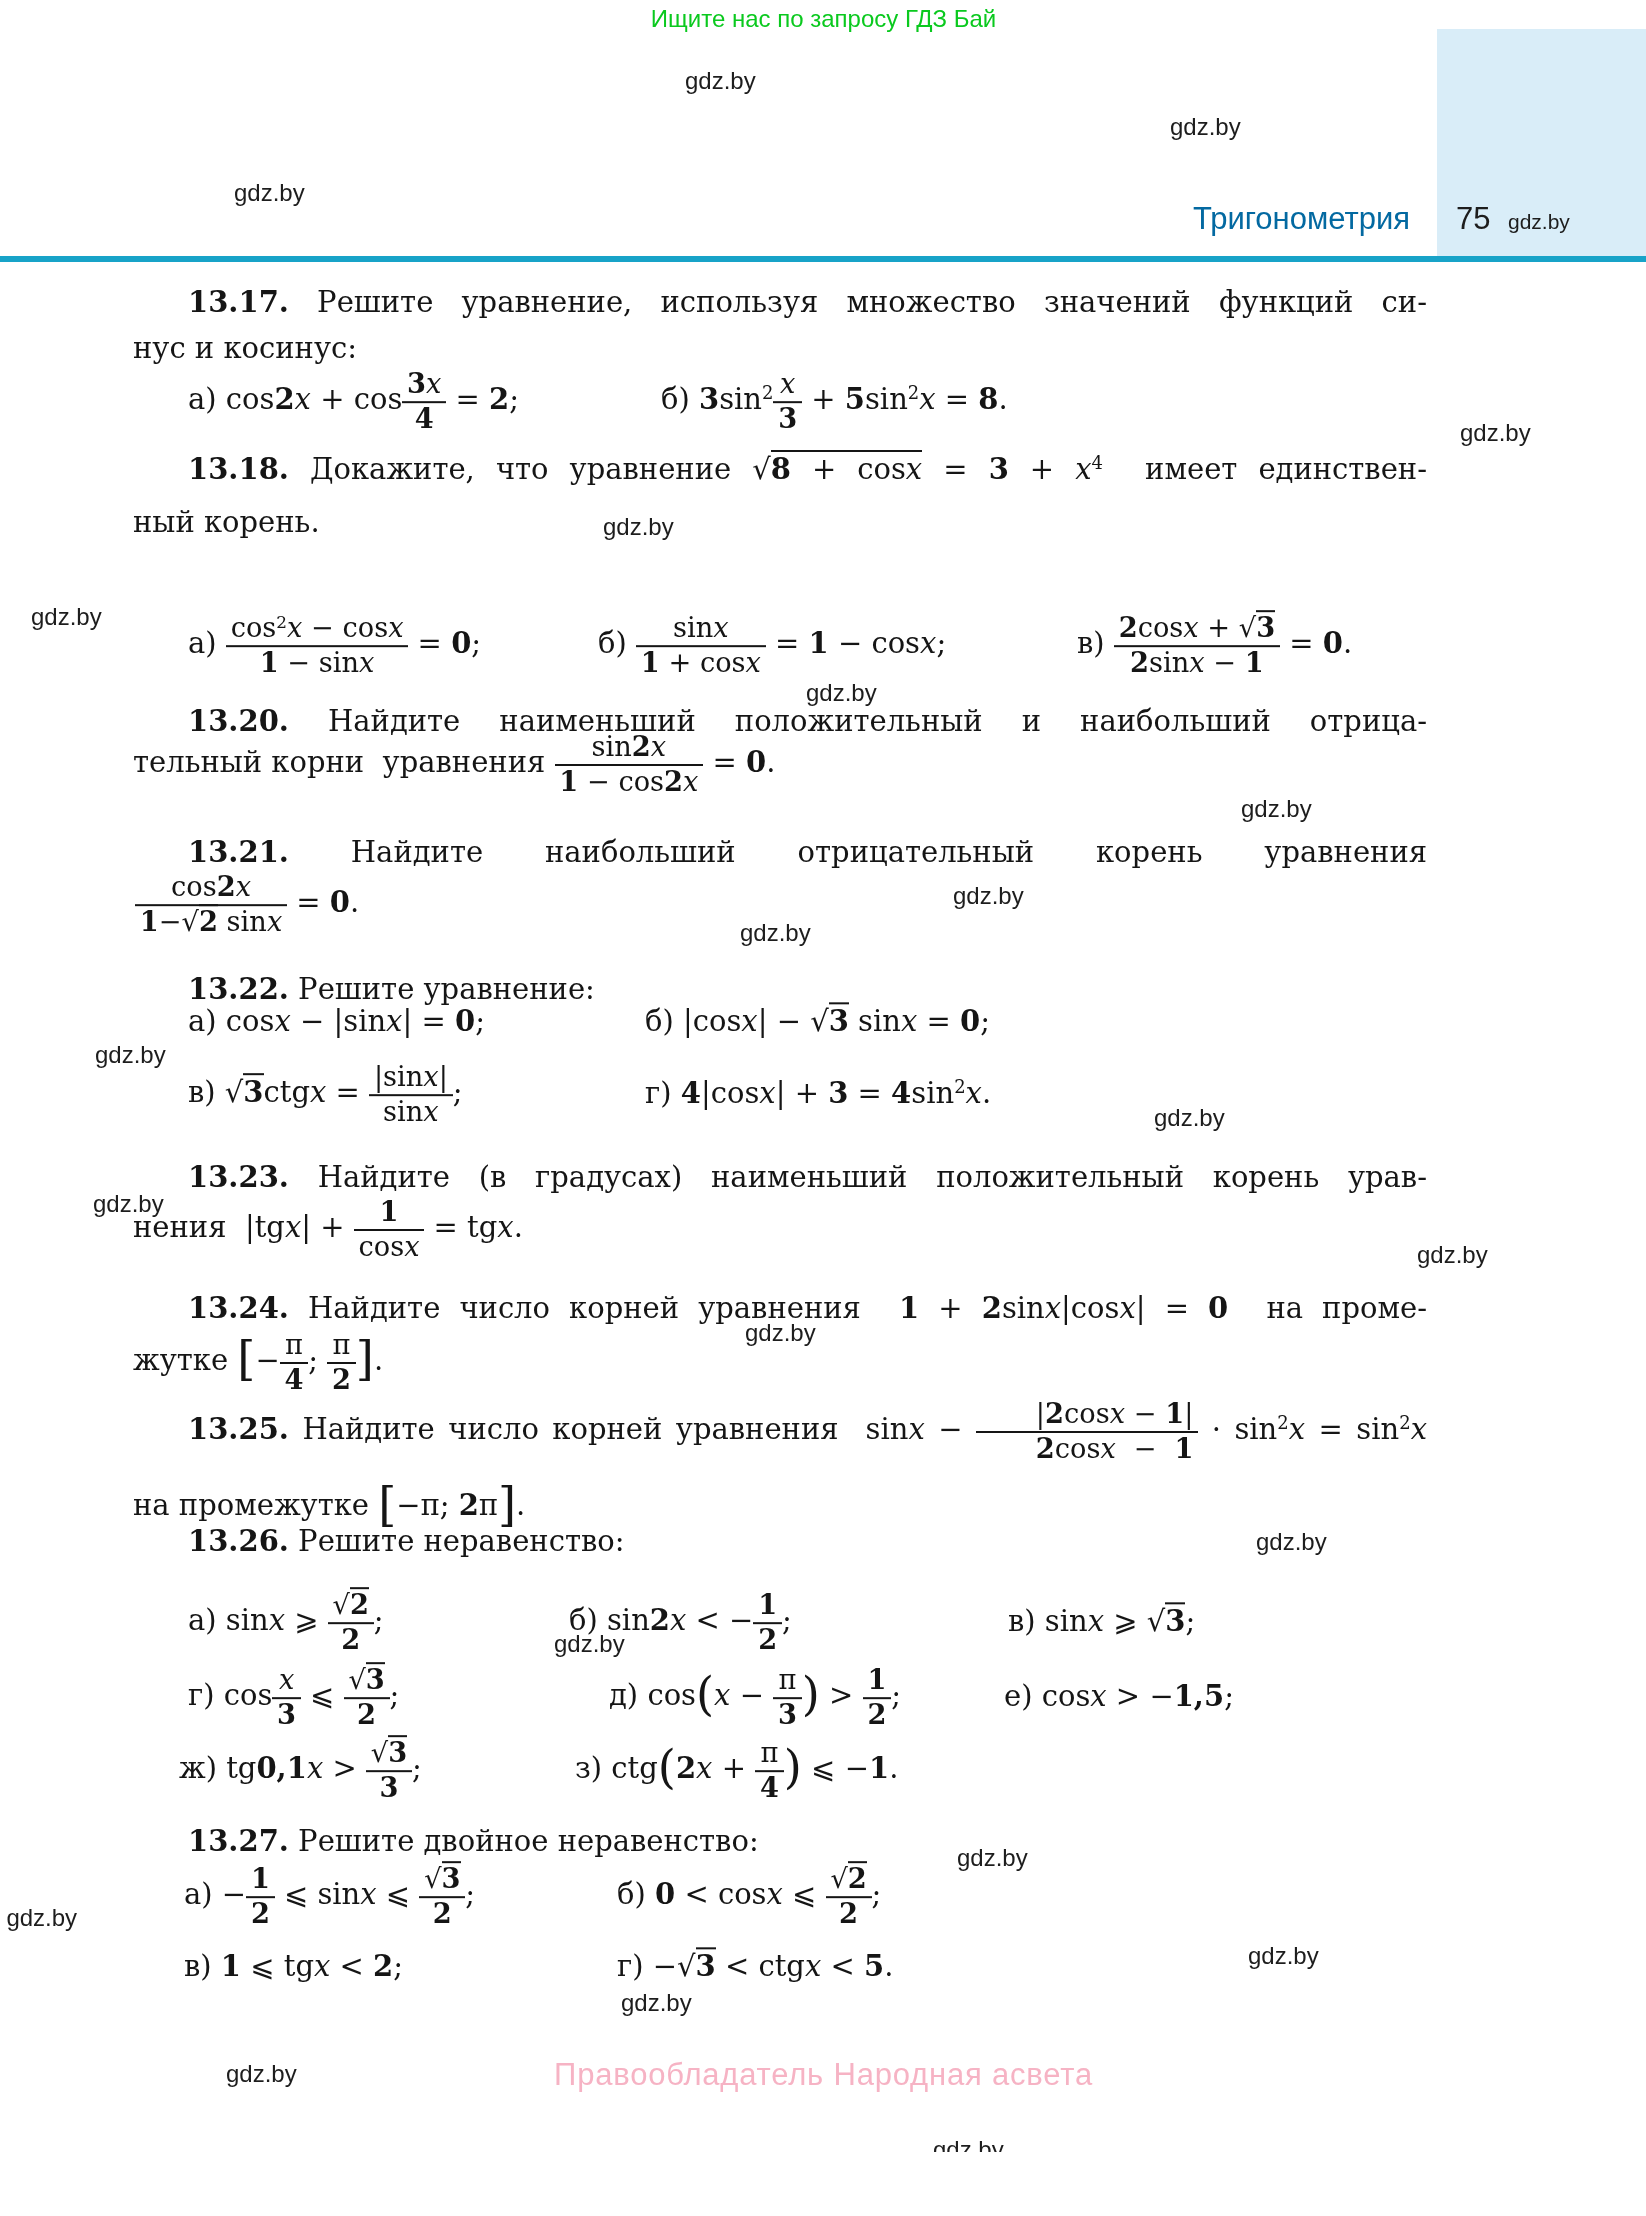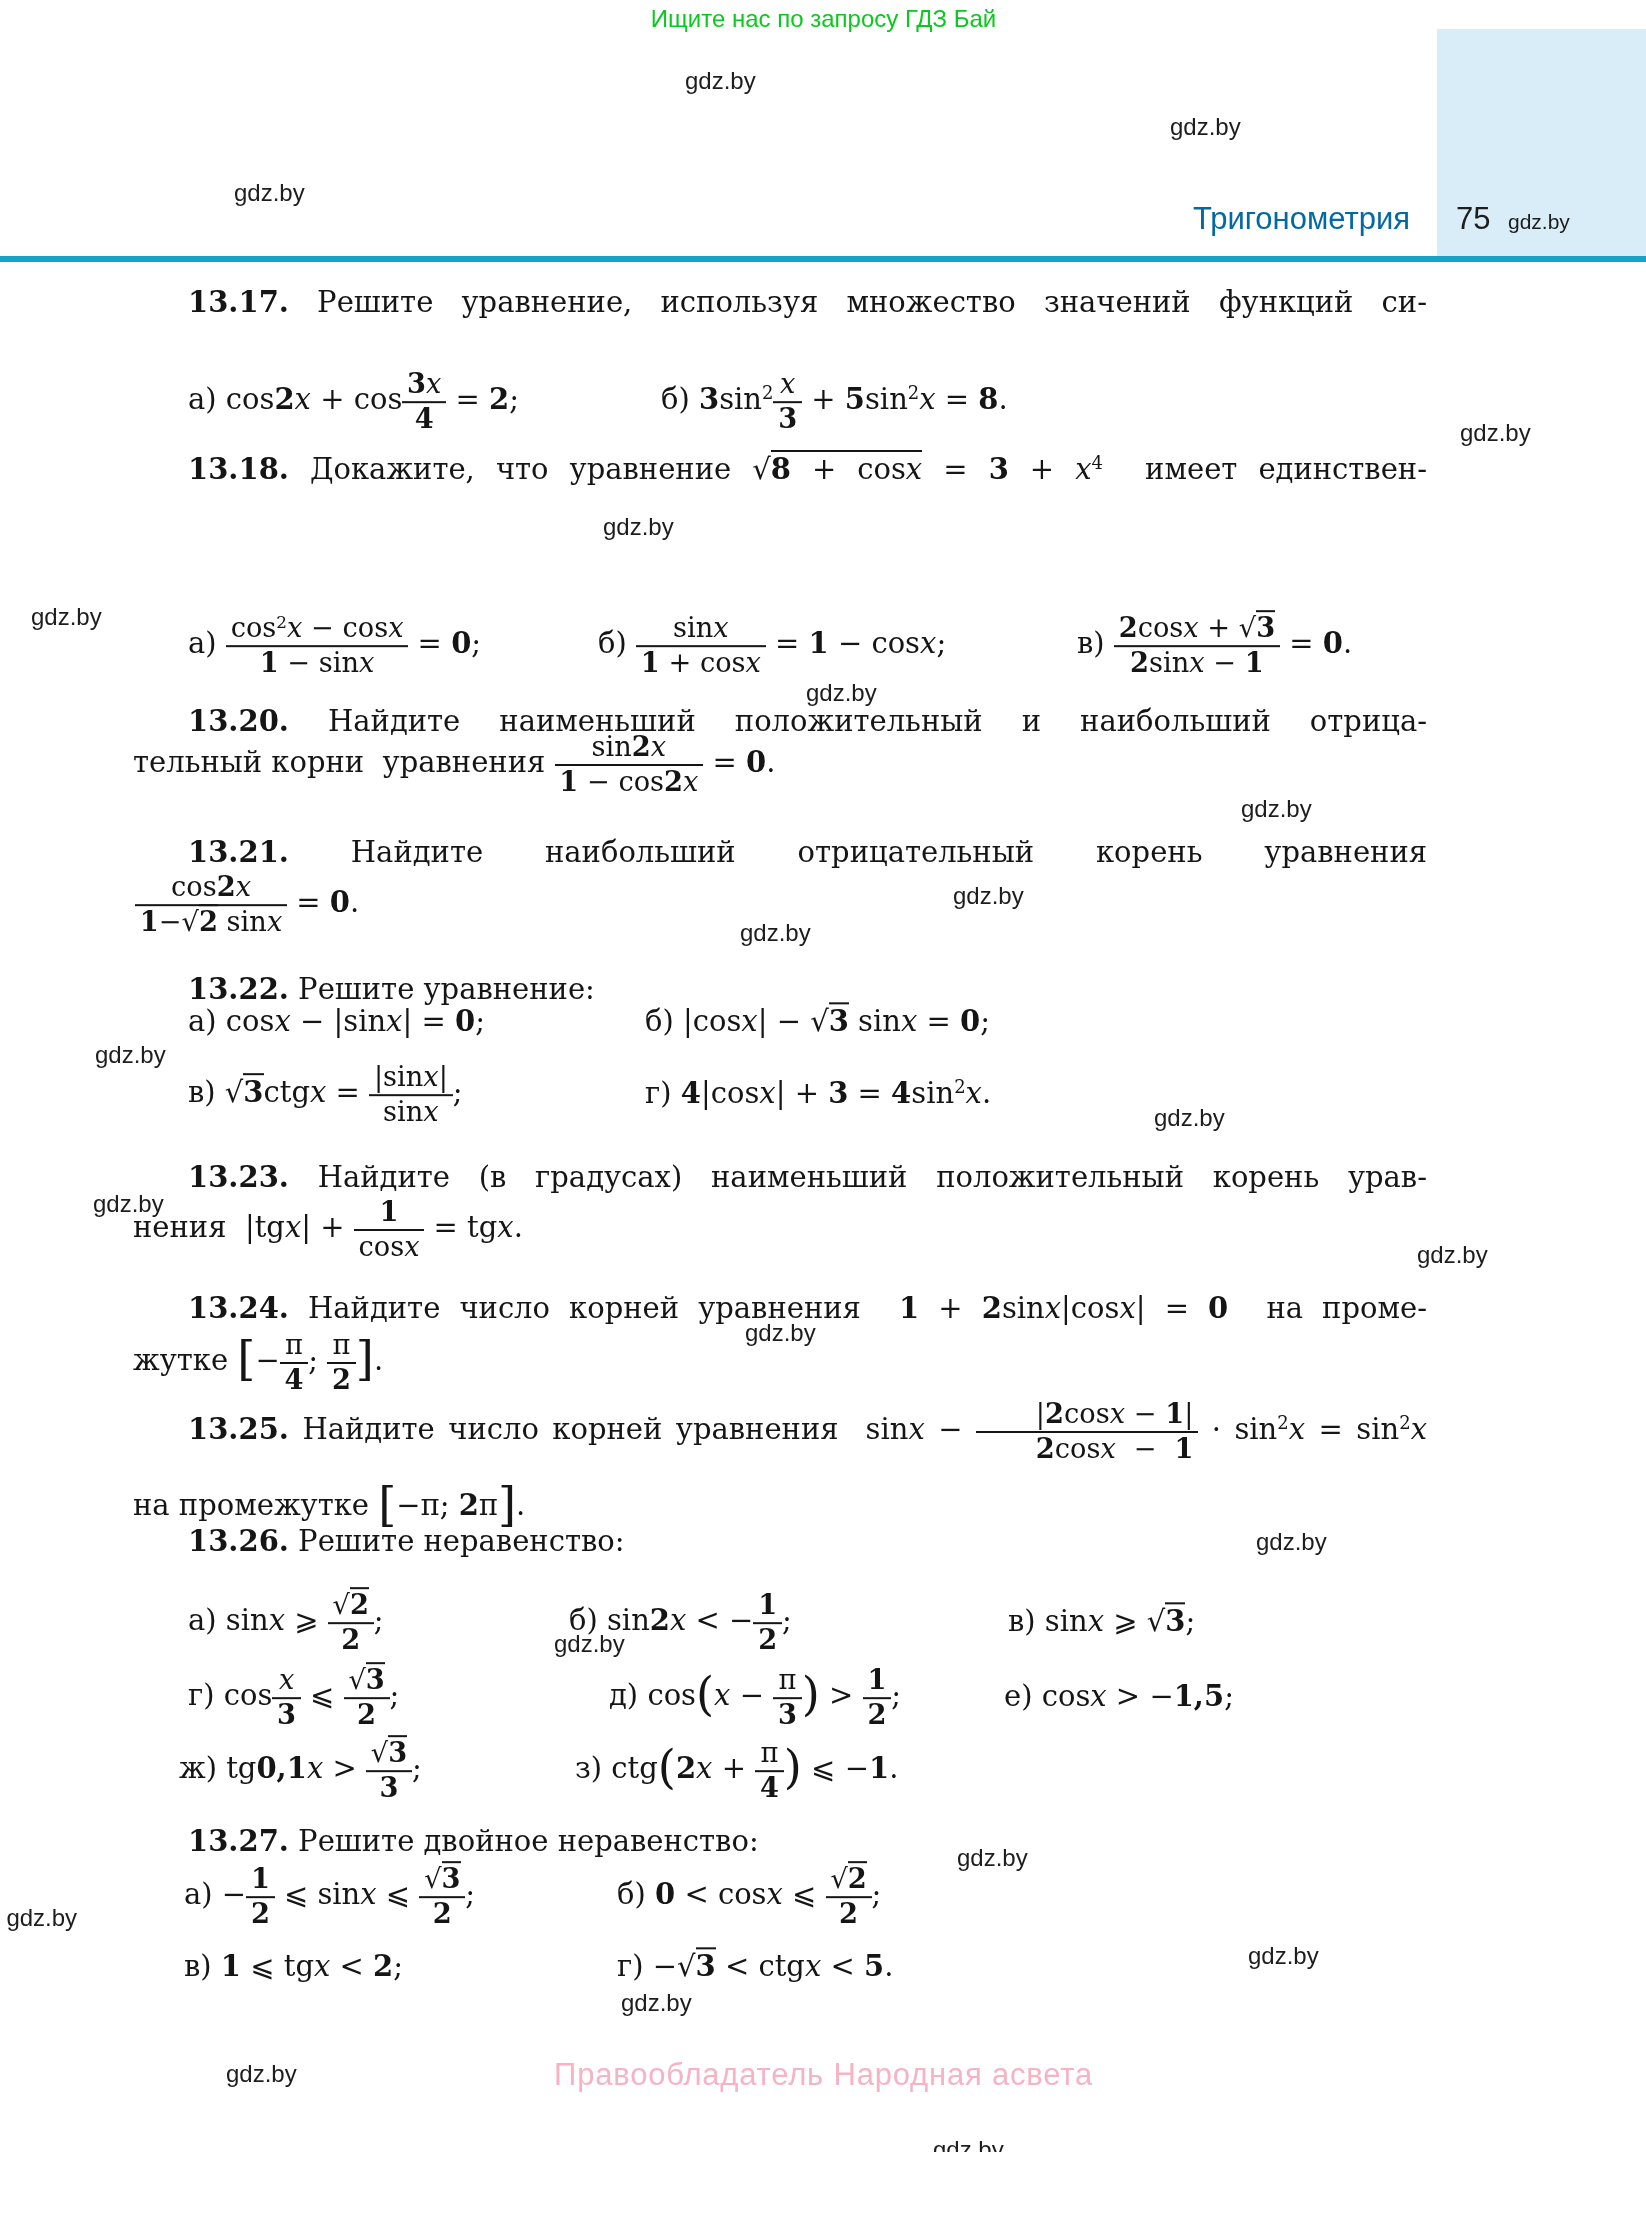--- a/index.html
+++ b/index.html
@@ -100,24 +100,26 @@
       <span class="wm" style="left: 554px; top: 1630px;">gdz.by</span>
       <span class="wm" style="left: 957px; top: 1844px;">gdz.by</span>
       <span class="wm" style="left: 6.4px; top: 1904px;">gdz.by</span>
       <span class="wm" style="left: 1248px; top: 1942px;">gdz.by</span>
       <span class="wm" style="left: 621px; top: 1989px;">gdz.by</span>
       <span class="wm" style="left: 226px; top: 2060px;">gdz.by</span>
       <span class="wm" style="left: 933px; top: 2136px;">gdz.by</span>
     </div>
 
   <div class="line just indent" id="p1317-l1"><b>13.17.</b> Решите уравнение, используя множество значений функций си-</div>
+  <div class="line" id="p1317-l2">нус и косинус:</div>
   <div class="eq" id="eq1317-a">а) cos<b>2</b><i>x</i> + cos<span class="f"><span class="n"><b>3</b><i>x</i></span><span class="d"><b>4</b></span></span> = <b>2</b>;</div>
   <div class="eq" id="eq1317-b">б) <b>3</b>sin<sup>2</sup><span class="f"><span class="n"><i>x</i></span><span class="d"><b>3</b></span></span> + <b>5</b>sin<sup>2</sup><i>x</i> = <b>8</b>.</div>
 
   <div class="line just indent" id="p1318-l1"><b>13.18.</b> Докажите, что уравнение <span class="q">√<span class="r"><b>8</b> + cos<i>x</i></span></span> = <b>3</b> + <i>x</i><sup>4</sup>&nbsp; имеет единствен-</div>
+  <div class="line" id="p1318-l2">ный корень.</div>
 
   <div class="eq" id="eq1319-a">а) <span class="f"><span class="n">cos<sup>2</sup><i>x</i> − cos<i>x</i></span><span class="d"><b>1</b> − sin<i>x</i></span></span> = <b>0</b>;</div>
   <div class="eq" id="eq1319-b">б) <span class="f"><span class="n">sin<i>x</i></span><span class="d"><b>1</b> + cos<i>x</i></span></span> = <b>1</b> − cos<i>x</i>;</div>
   <div class="eq" id="eq1319-c">в) <span class="f"><span class="n"><b>2</b>cos<i>x</i> + <span class="q">√<span class="r"><b>3</b></span></span></span><span class="d"><b>2</b>sin<i>x</i> − <b>1</b></span></span> = <b>0</b>.</div>
 
   <div class="line just indent" id="p1320-l1"><b>13.20.</b> Найдите наименьший положительный и наибольший отрица-</div>
   <div class="line" id="p1320-l2">тельный корни&nbsp; уравнения <span class="f"><span class="n">sin<b>2</b><i>x</i></span><span class="d"><b>1</b> − cos<b>2</b><i>x</i></span></span> = <b>0</b>.</div>
 
   <div class="line just indent" id="p1321-l1"><b>13.21.</b> Найдите наибольший отрицательный корень уравнения</div>
   <div class="eq" id="eq1321"><span class="f"><span class="n">cos<b>2</b><i>x</i></span><span class="d"><b>1</b>−<span class="q">√<span class="r"><b>2</b></span></span> sin<i>x</i></span></span> = <b>0</b>.</div>

